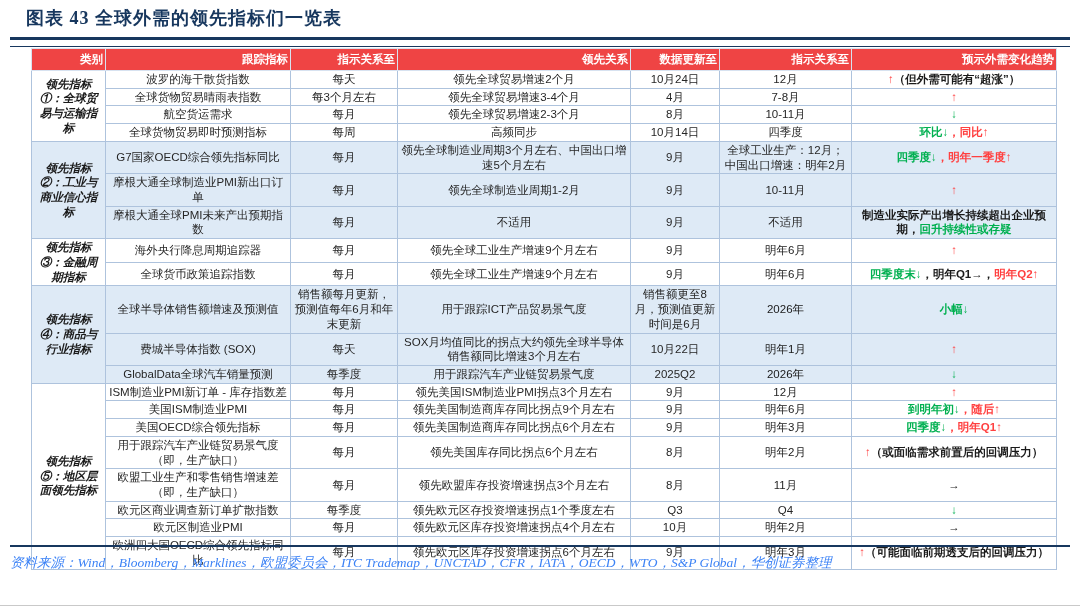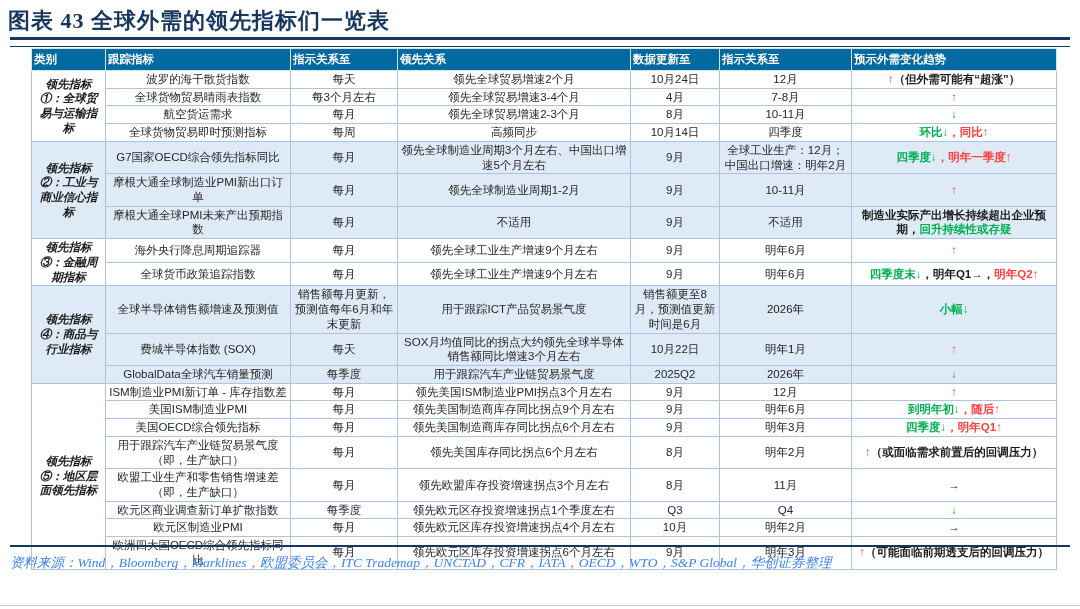--- a/index.html
+++ b/index.html
@@ -1,21 +1,21 @@
 <!DOCTYPE html>
 <html><head>
 <meta charset="utf-8">
 <style>
   html,body{margin:0;padding:0;background:#fff;}
   body{width:1080px;height:609px;position:relative;font-family:"Liberation Sans",sans-serif;overflow:hidden;}
   .page{position:absolute;inset:0;}
-  .title{position:absolute;left:8px;top:6px;font-family:"Liberation Serif",serif;font-weight:bold;font-size:22px;color:#17375e;letter-spacing:1px;}
+  .title{position:absolute;left:26px;top:6px;font-family:"Liberation Serif",serif;font-weight:bold;font-size:18px;color:#17375e;letter-spacing:1px;}
   .double-rule{position:absolute;left:10px;right:10px;top:37px;height:6px;border-top:3px solid #17375e;border-bottom:1px solid #17375e;}
   table.main{position:absolute;left:31px;top:48px;border-collapse:collapse;table-layout:fixed;width:1025px;}
-  th{background:#0369a1;color:#ffffff;font-size:11.5px;font-weight:bold;padding:3px 2px;border:1px solid #d7e2f0;text-align:left;}
+  th{background:#ef4444;color:#ffffff;font-size:11.5px;font-weight:bold;padding:3px 2px;border:1px solid #d7e2f0;text-align:right;}
   td{border:1px solid #aec3dd;font-size:11.5px;color:#262626;text-align:center;vertical-align:middle;padding:1px 3px;line-height:1.28;word-break:break-all;}
   tr.g-blue td{background:#deeaf6;}
   tr.g-white td{background:#ffffff;}
   td.cat{font-weight:bold;color:#1a1a1a;font-style:italic;}
   td .b{font-weight:normal;color:#1a1a1a;}
   td.trend span{font-weight:bold;}
   .c-red{color:#ff4040;}
   .c-green{color:#00b050;}
   .c-dark{color:#1a1a1a;}
   .foot-rule{position:absolute;left:10px;right:10px;top:545px;border-top:2px solid #17375e;}

